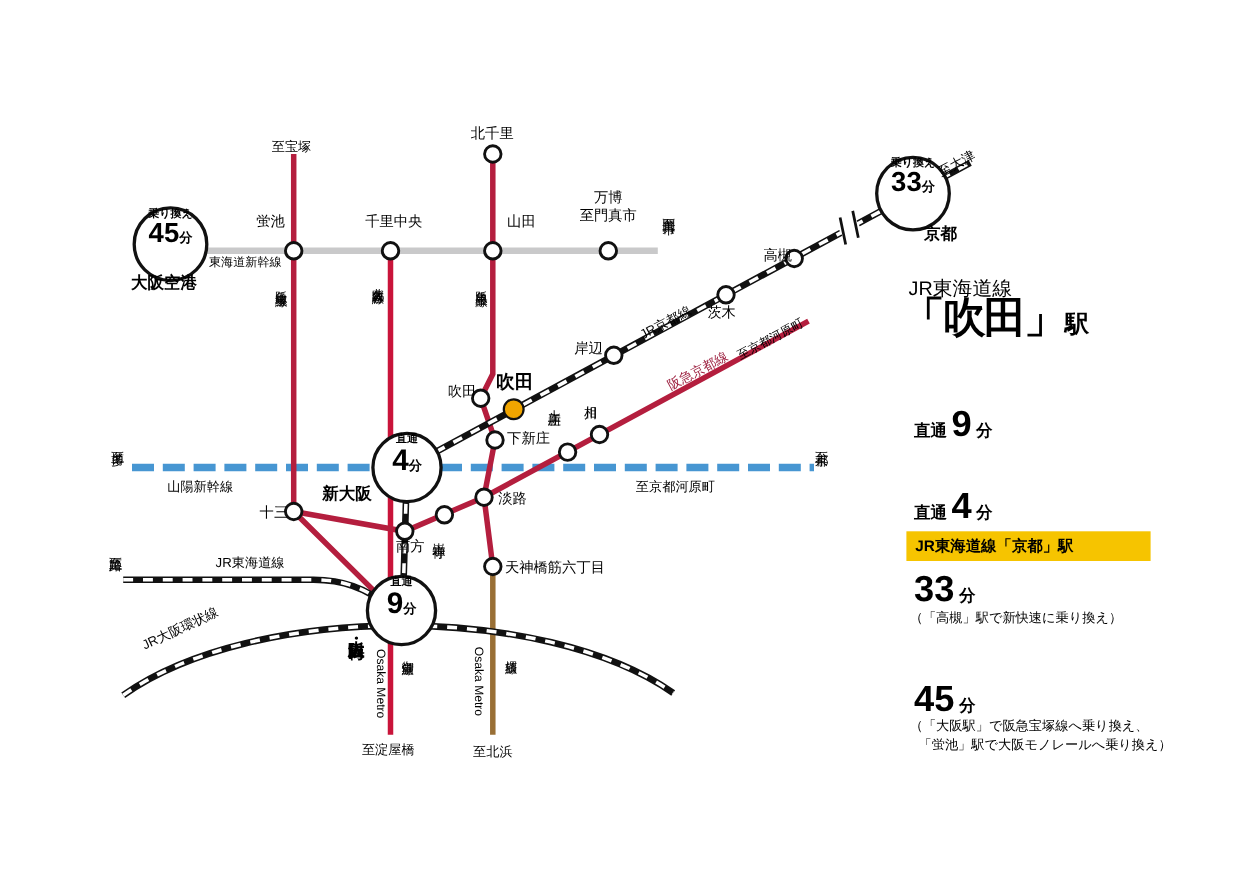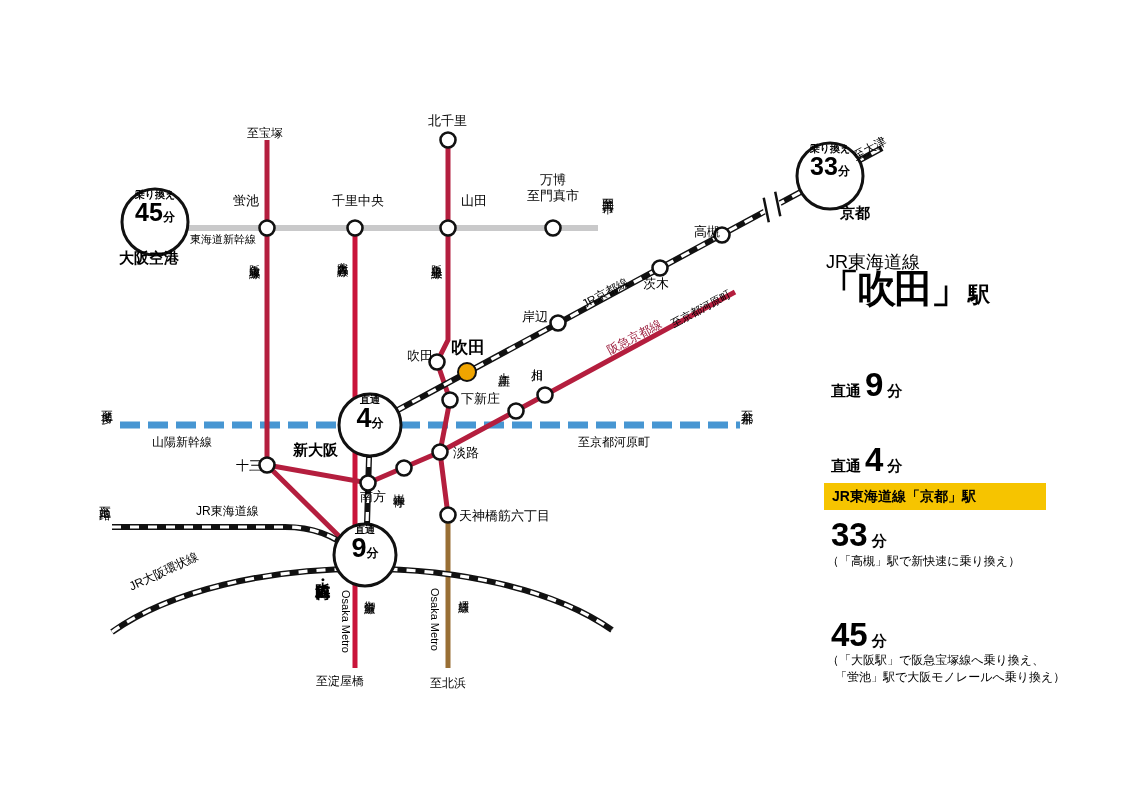--- a/index.html
+++ b/index.html
@@ -99,21 +99,21 @@
 
     <circle cx="467" cy="372" r="9" fill="#f0a500" stroke="#111" stroke-width="2"></circle>
   </svg>
 
   <div class="lbl s12" style="left:247px;top:126px">至宝塚</div>
   <div class="lbl s12 rot" style="left:854px;top:150px;transform:rotate(-28deg)">至大津</div>
   <div class="lbl s12 vert" style="left:600px;top:189px">至門真市</div>
   <div class="lbl s12 vert" style="left:99px;top:401px">至博多</div>
   <div class="lbl s12 vert" style="left:739px;top:401px">至京都</div>
   <div class="lbl s12 vert" style="left:97px;top:497px">至姫路</div>
-  <div class="lbl s12" style="left:316px;top:674px">至淀屋橋</div>
+  <div class="lbl s12" style="left:329px;top:674px">至淀屋橋</div>
   <div class="lbl s12" style="left:430px;top:676px">至北浜</div>
   <div class="lbl s11 rot" style="left:672px;top:318px;transform:rotate(-28deg)">至京都河原町</div>
 
   <div class="lbl s11" style="left:190px;top:233px">東海道新幹線</div>
   <div class="lbl s11 vert" style="left:247px;top:256px">阪急宝塚線</div>
   <div class="lbl s11 vert" style="left:335px;top:253px">北大阪急行線</div>
   <div class="lbl s11 vert" style="left:429px;top:256px">阪急千里線</div>
   <div class="lbl s12 rot" style="left:583px;top:298px;transform:rotate(-28deg)">JR京都線</div>
   <div class="lbl s12 rot darkred" style="left:608px;top:344px;transform:rotate(-28deg)">阪急京都線</div>
   <div class="lbl s12" style="left:152px;top:435px">山陽新幹線</div>

